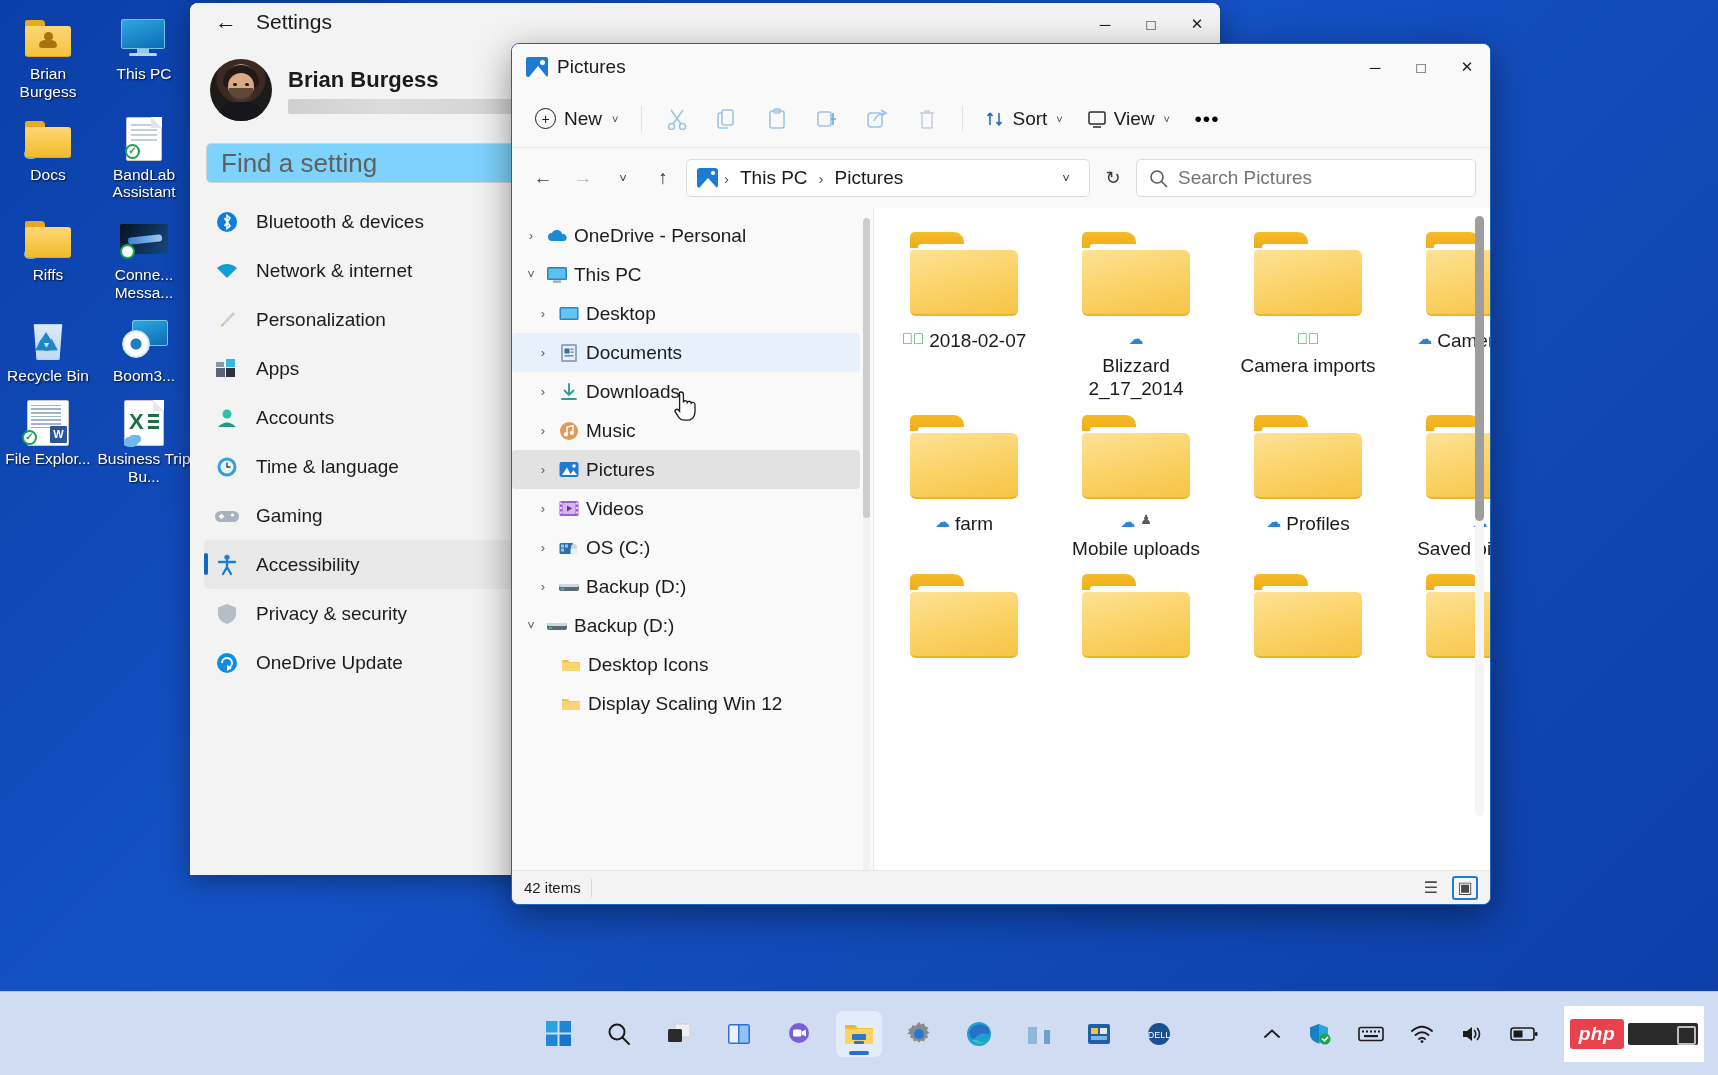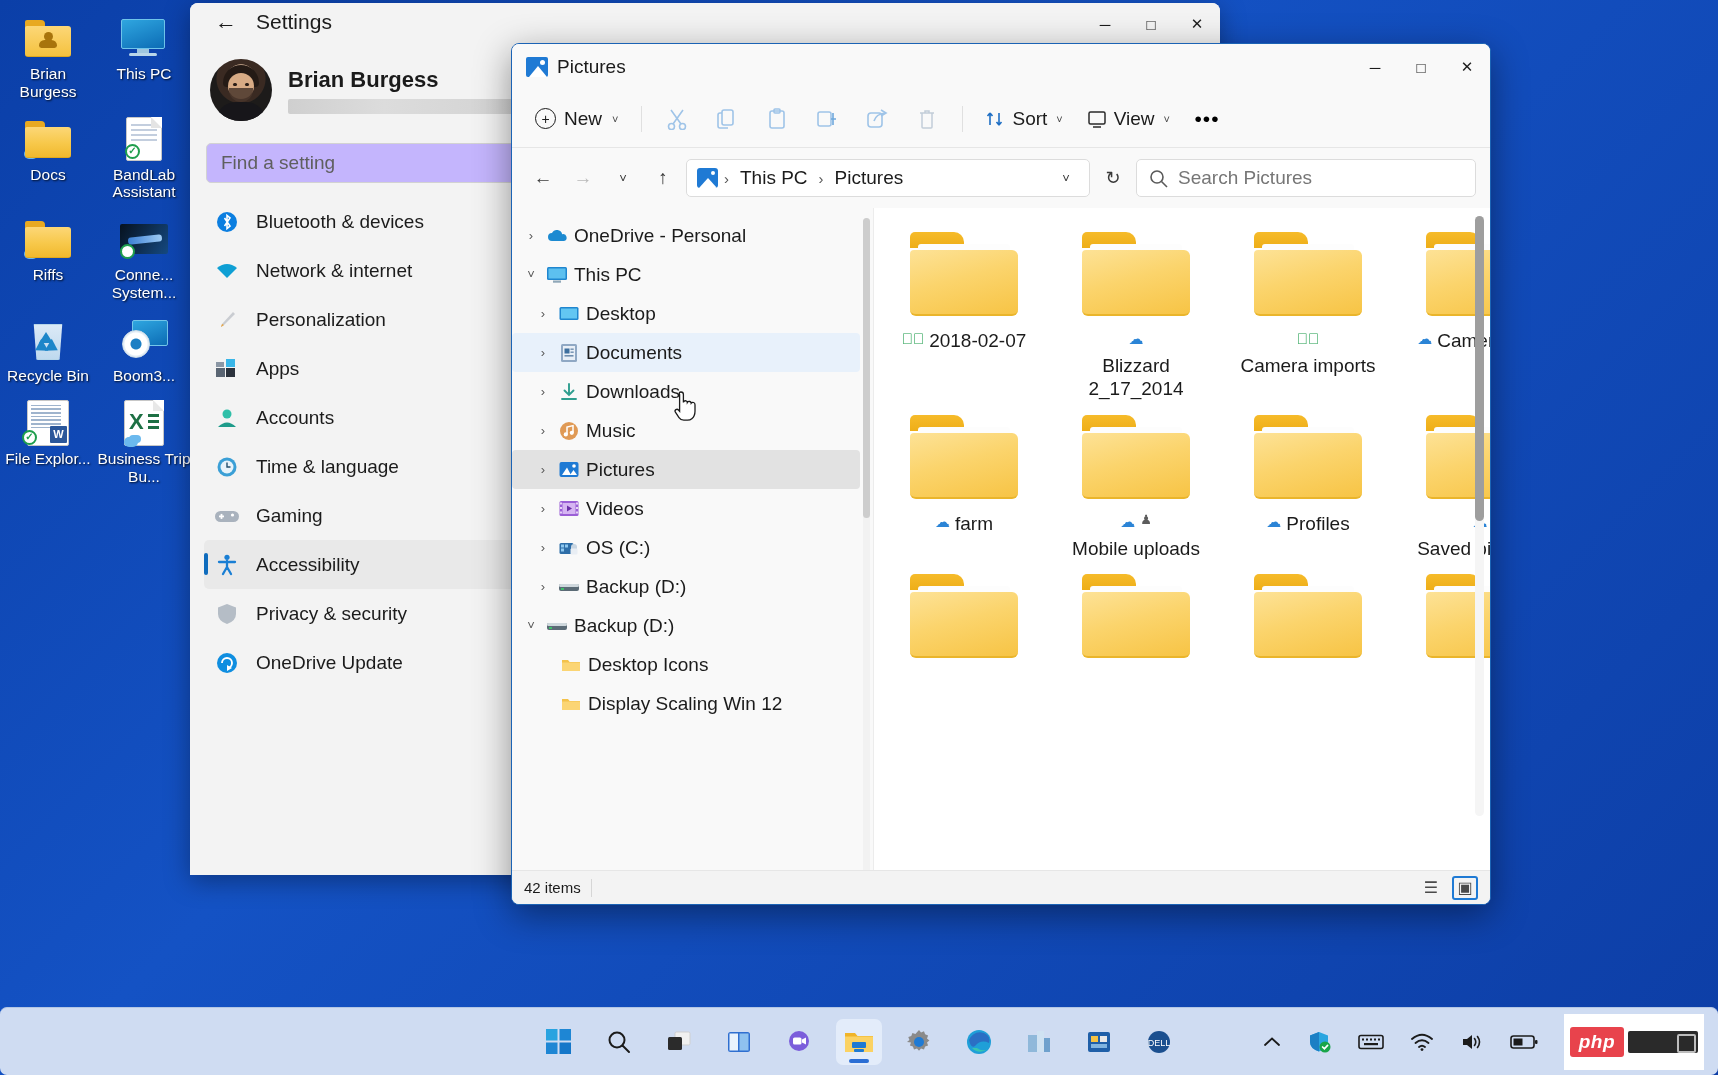--- a/index.html
+++ b/index.html
@@ -195,22 +195,22 @@
   .avatar .face { position:absolute;left:18px;top:14px;width:26px;height:26px;border-radius:50%;background:#d8ab85; }
   .avatar .eye { position:absolute;width:4px;height:3px;background:#2b1d16;border-radius:2px;top:24px; }
   .avatar .eye.l{left:23px;} .avatar .eye.r{left:35px;}
   .avatar .beard { position:absolute;left:19px;top:29px;width:24px;height:14px;border-radius:0 0 14px 14px;background:#4a362c;opacity:.85; }
   .avatar .torso { position:absolute;left:6px;top:43px;width:50px;height:24px;border-radius:20px 20px 0 0;background:#17161a; }
   .profile-name { font-size:22px;font-weight:bold;color:#1b1b1b; }
   .profile-mail { margin-top:6px;width:240px;height:15px;border-radius:2px;
     background: linear-gradient(90deg,#cfcfcf,#dcdcdc 40%,#d2d2d2); }
   .find-setting {
     margin: 8px 4px 14px 2px; height:40px; border:1px solid #d2d2d2; border-radius:5px;
-    background:#c4b5fd; display:flex;align-items:center;padding:0 14px;
-    color:#5f5f5f; font-size:19px; width:320px;
+    background:#7dd3fc; display:flex;align-items:center;padding:0 14px;
+    color:#5f5f5f; font-size:26px; width:320px;
   }
   .nav-list { margin-top:2px; }
   .nav-item {
     display:flex;align-items:center;gap:16px;
     height:49px;padding-left:10px;border-radius:5px;position:relative;
     color:#1b1b1b;font-size:19px; width:330px;
   }
   .nav-item.active { background:#e9e9e9; }
   .nav-item.active::before {
     content:"";position:absolute;left:0;top:13px;width:4px;height:22px;border-radius:2px;background:#0f6cbd;
@@ -353,24 +353,24 @@
   #status-count { font-size:15px; color:#1b1b1b; }
   #status-div { width:1px;height:18px;background:#d6d6d6; }
   #status-right { margin-left:auto; display:flex; gap:8px; align-items:center; }
   .view-toggle {
     width:26px;height:24px;display:flex;align-items:center;justify-content:center;border-radius:3px;color:#4a4a4a;
   }
   .view-toggle.on { border:2px solid #1f7ad4; }
 
   
   #taskbar {
-    position:absolute; left:0; bottom:0; width:1718px; height:68px;
+    position:absolute; left:0; bottom:0; width:1718px; height:84px;
     background:#cfdcf2;
     border-top:1px solid #b3c6e4;
-    display:flex; align-items:center;border-radius:7px;
+    display:flex; align-items:center;
   }
   #tb-center { position:absolute; left:0; right:0; display:flex; justify-content:center; gap:14px; }
   .tb-item {
     width:46px;height:46px;display:flex;align-items:center;justify-content:center;border-radius:7px;position:relative;
   }
   .tb-item.active { background:#e3ecfa; }
   .tb-item.active::after {
     content:"";position:absolute;bottom:2px;left:13px;width:20px;height:4px;border-radius:3px;background:#2b6ed4;
   }
   #tb-tray {
@@ -452,21 +452,21 @@
         </div>
     </div>
     <div class="label">Riffs</div>
   </div>
 
   <div class="desk-icon">
     <div class="glyph">
       <div class="thumbimg"></div>
         <div class="checkbadge" style="left:2px;bottom:4px;"></div>
     </div>
-    <div class="label">Conne... System...</div>
+    <div class="label">Conne... Messa...</div>
   </div>
 
   <div class="desk-icon">
     <div class="glyph">
       <div class="recycle">
           <div class="bin"></div>
           <div class="tri r1"></div>
           <div class="tri r2"></div>
           <div class="tri r3"></div>
         </div>

